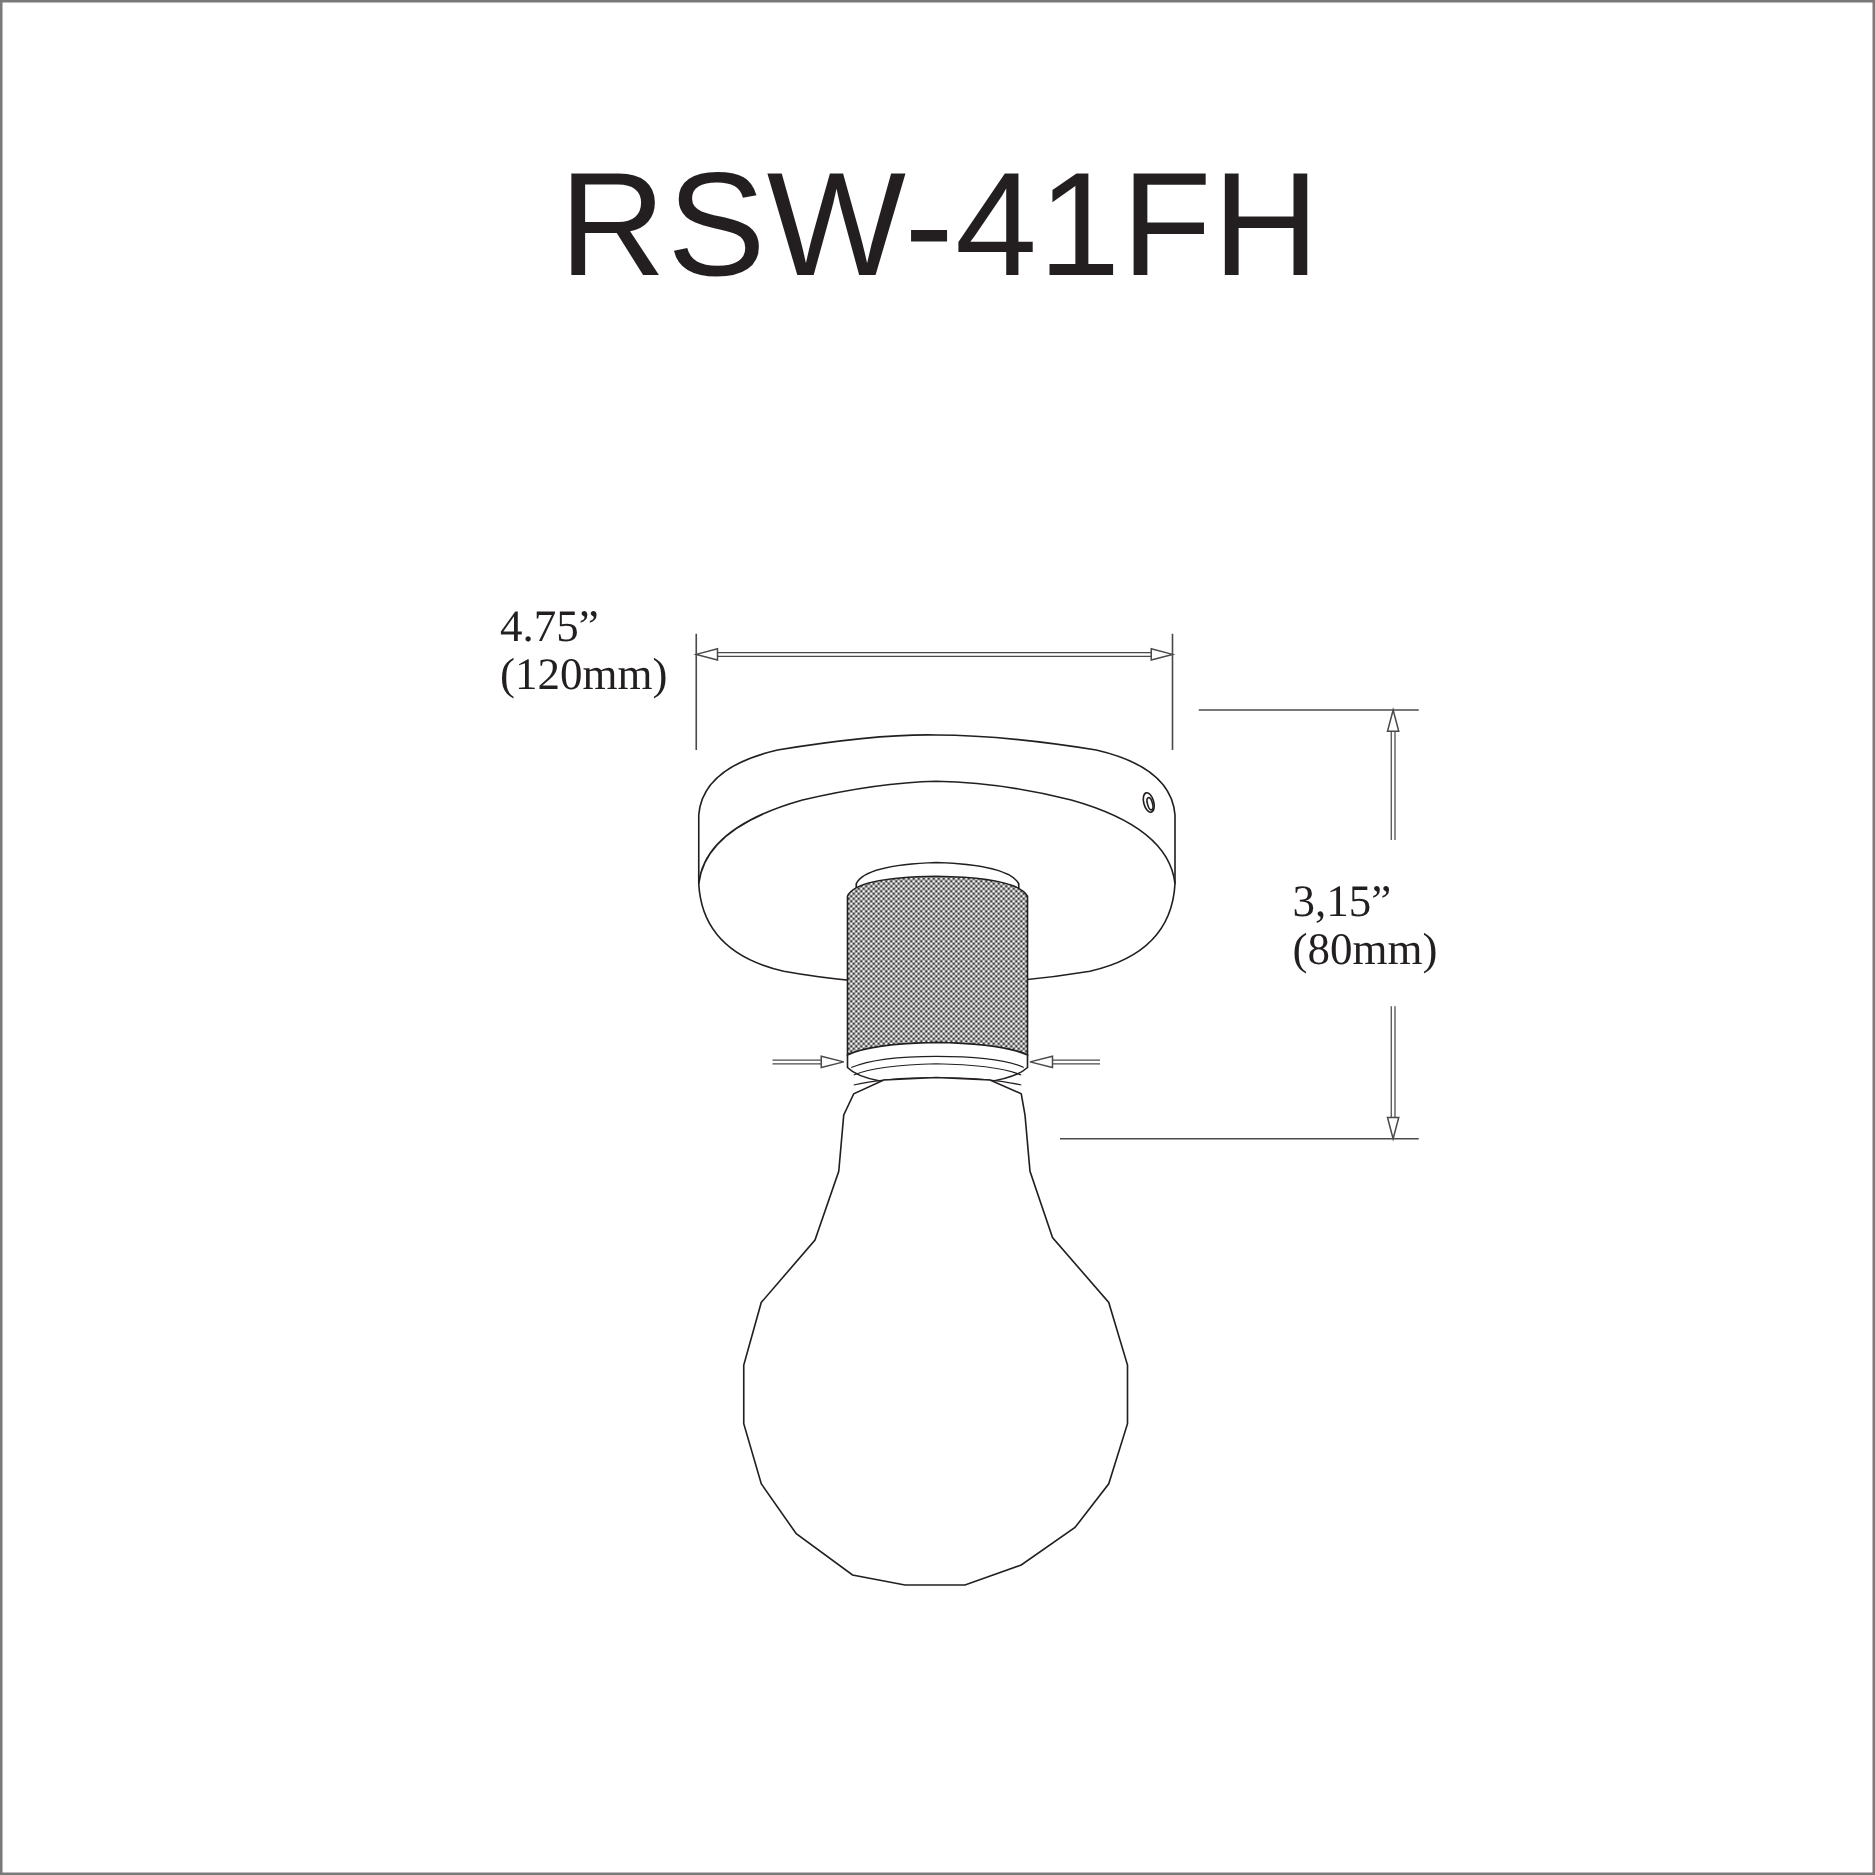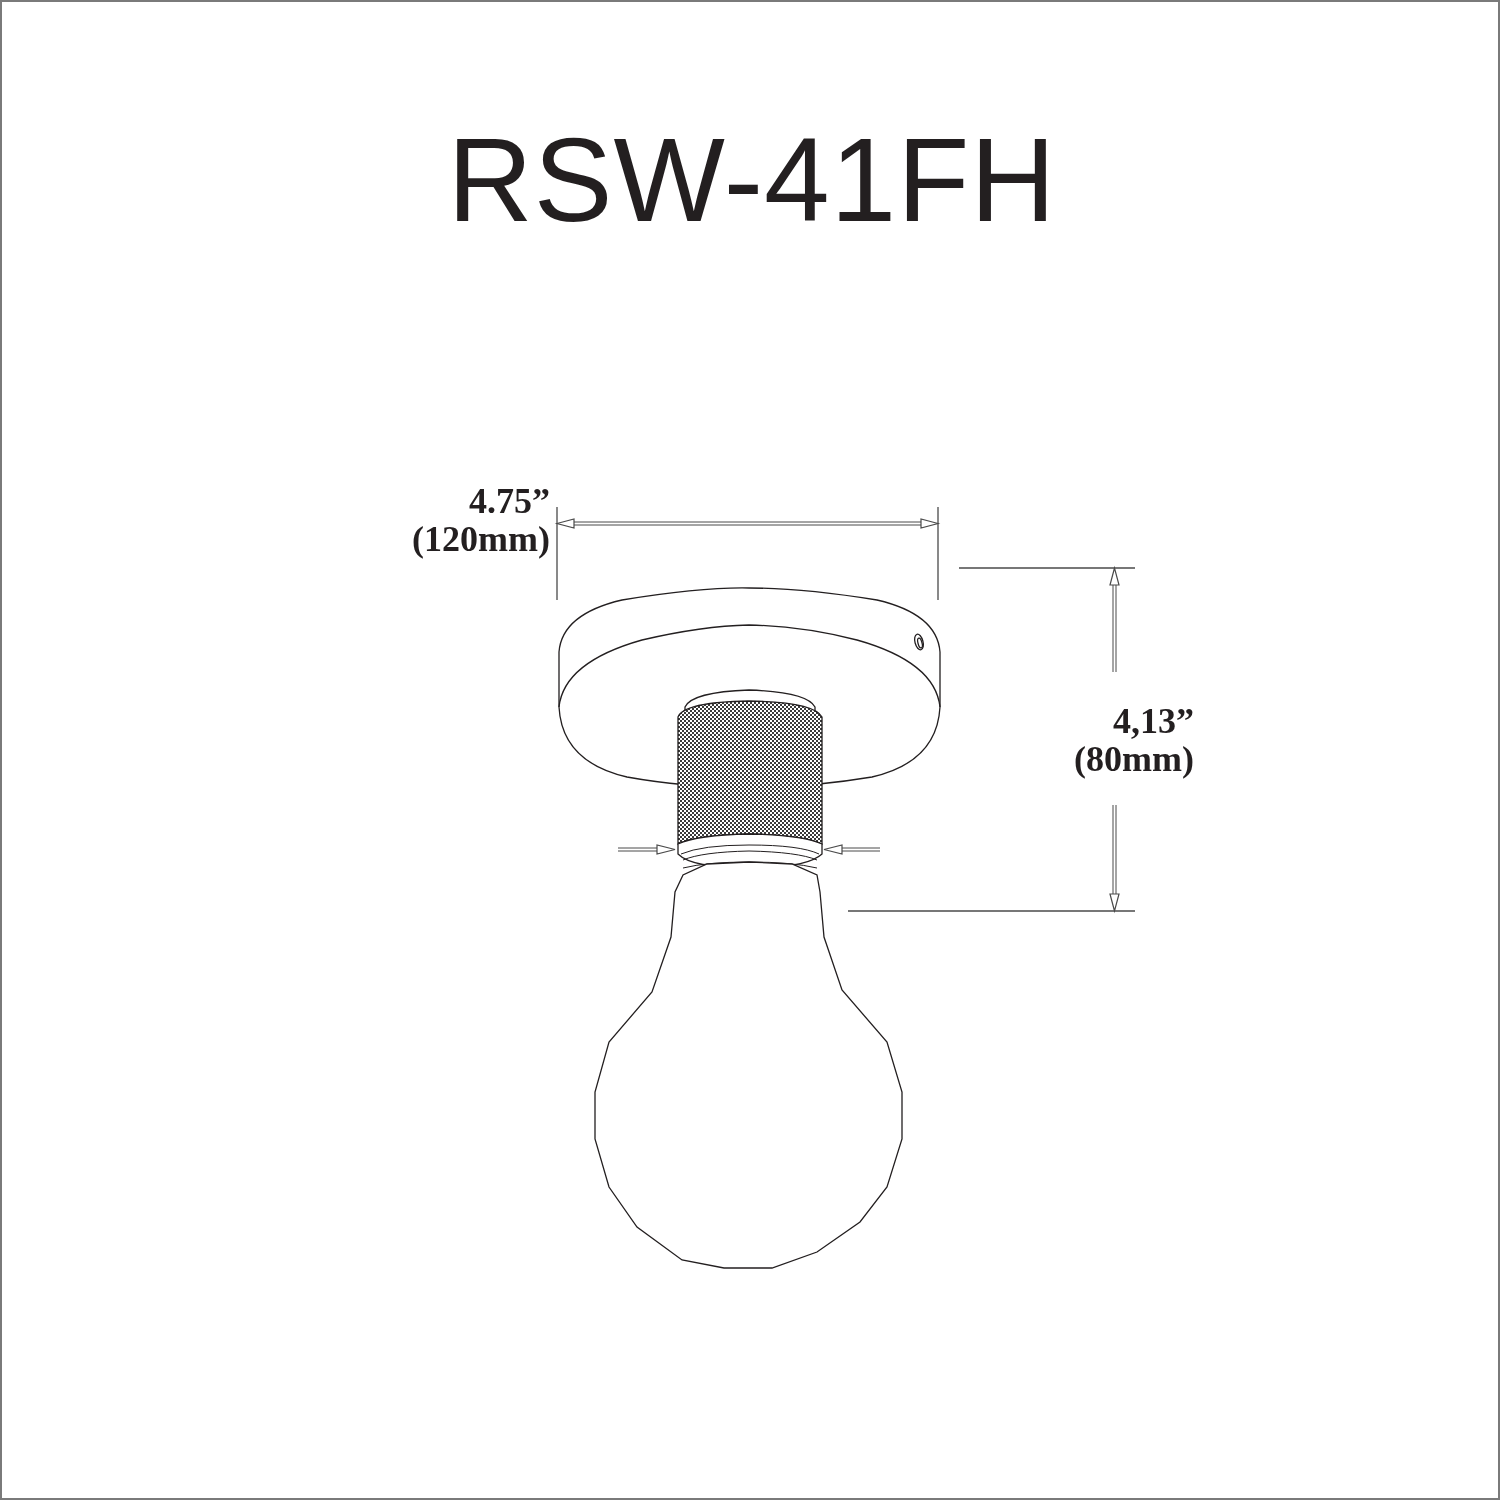--- a/index.html
+++ b/index.html
@@ -17,23 +17,22 @@
     font-family: "Liberation Sans", sans-serif;
     font-size: 118px; line-height: 140px;
     color: #231f20;
     letter-spacing: 1px;
   }
   .dim-label {
     position: absolute;
     font-family: "Liberation Serif", serif;
     font-size: 36px; line-height: 38px;
     color: #231f20;
-    text-align: right;
+    text-align: left;
     white-space: nowrap;
-    font-weight: bold;
   }
   svg.drawing { position: absolute; left: 0; top: 0; }
 </style>
 </head>
 <body>
 
 <div class="page">
 
   <div class="title">RSW-41FH</div>
 
@@ -93,18 +92,18 @@
 
     <polygon points="681,873 673,890 669,935 650,990 607,1040 593,1090 593,1137 607,1185 635,1225 680,1258 722,1266 770,1266 815,1250 858,1220 885,1185 900,1137 900,1090 885,1040 840,988 822,935 818,890 815,873 790,862 747,860 705,862" fill="#ffffff" stroke="#231f20" stroke-width="1.3"></polygon>
   </svg>
 
   <div class="dim-label" style="left:398px; top:480px; width:150px;">
     <div>4.75”</div>
     <div>(120mm)</div>
   </div>
 
   <div class="dim-label" style="left:1032px; top:700px; width:160px;">
-    <div>4,13”</div>
+    <div>3,15”</div>
     <div>(80mm)</div>
   </div>
 
 
 </div>
 
 </body></html>

